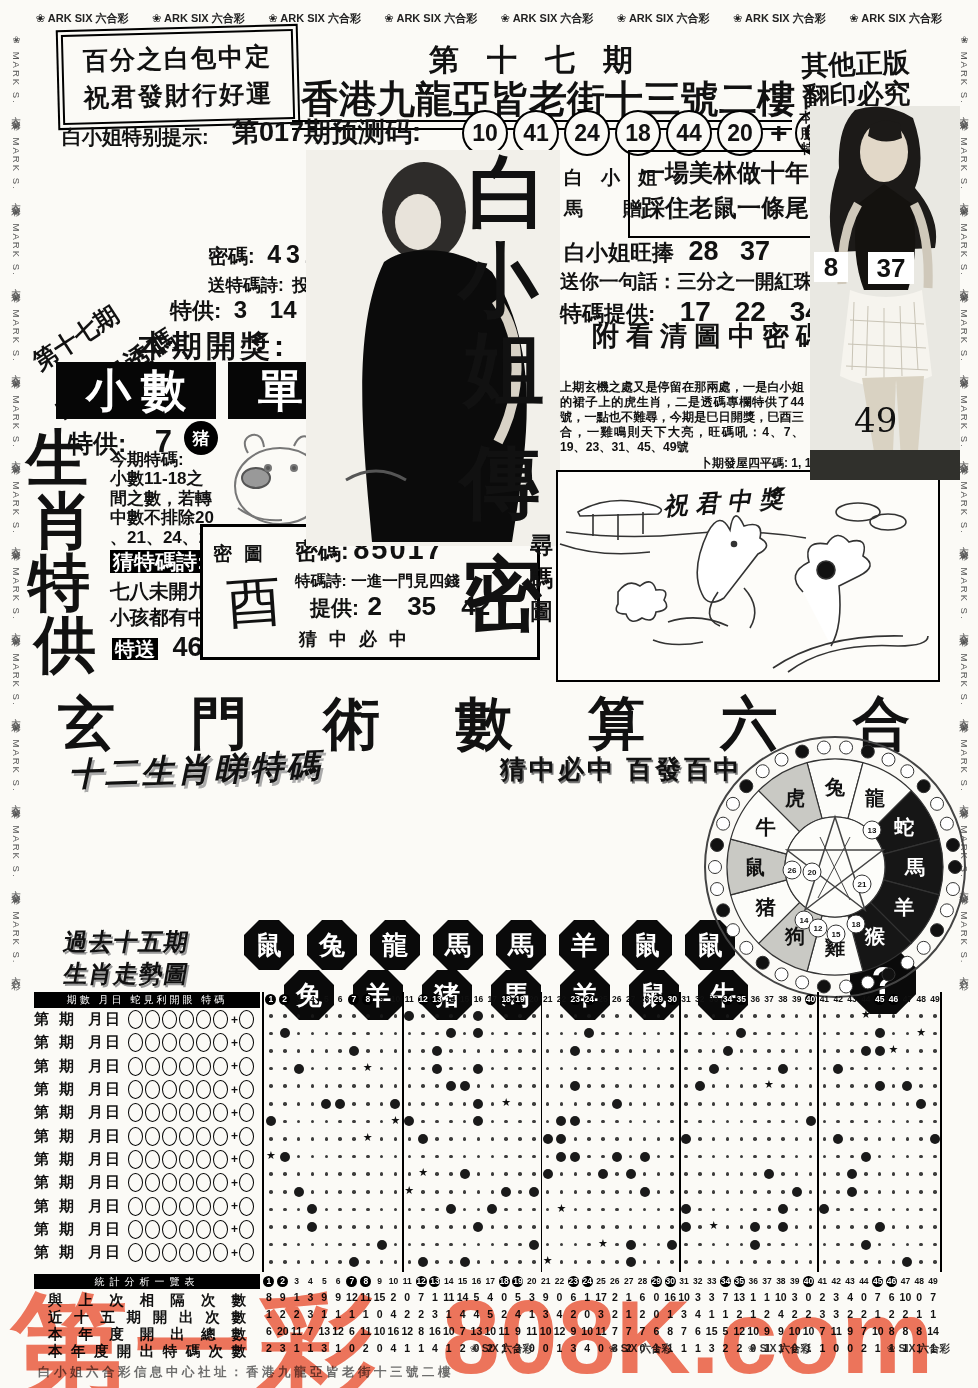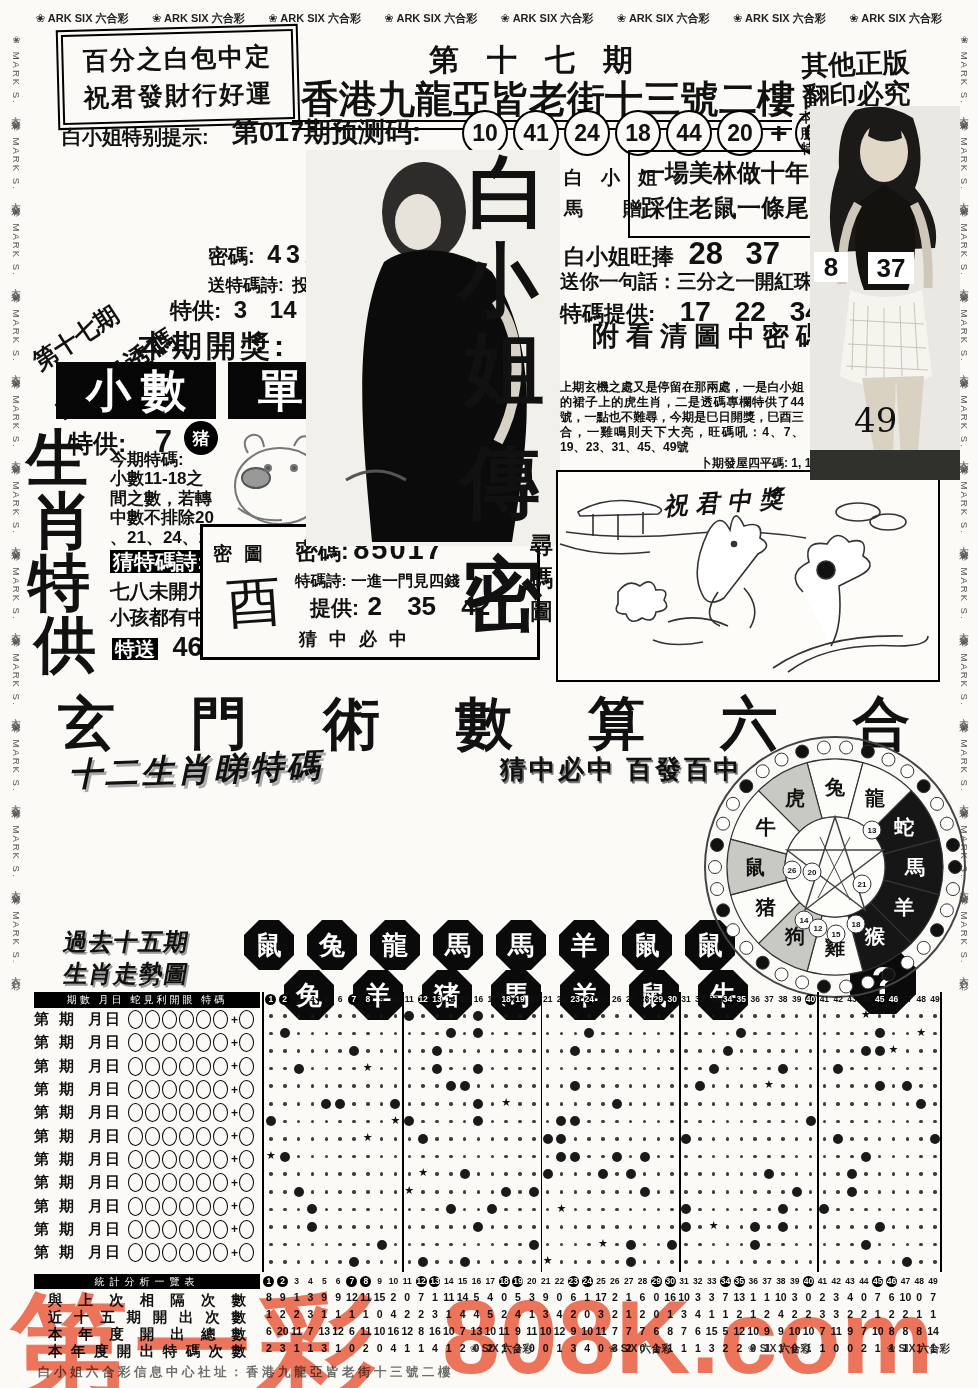--- a/index.html
+++ b/index.html
@@ -216,21 +216,21 @@
     </div>
 
   <div class="abs b" style="left:564px;top:165px;font-size:19px;letter-spacing:18px;">白小姐</div>
   <div class="abs b" style="left:564px;top:196px;font-size:19px;letter-spacing:40px;">馬贈</div>
   <div class="abs coupletbox">
     <div>一場美林做十年</div>
     <div>踩住老鼠一條尾</div>
   </div>
   <div class="abs" style="left:564px;top:236px;">
     <span class="b" style="font-size:22px;">白小姐旺捧</span>
-    <span class="b" style="font-size:31px;word-spacing:14px;margin-left:10px;margin-top:32px;">28 37</span>
+    <span class="b" style="font-size:27px;word-spacing:14px;margin-left:10px;margin-top:32px;">28 37</span>
   </div>
   <div class="abs b" style="left:560px;top:268px;font-size:19.5px;">送你一句話：三分之一開紅珠</div>
   <div class="abs" style="left:560px;top:296px;">
     <span class="b" style="font-size:22px;">特碼提供:</span>
     <span class="b" style="font-size:28px;word-spacing:16px;margin-left:20px;">17 22 34</span>
   </div>
   <div class="abs b" style="left:592px;top:318px;font-size:27px;letter-spacing:7px;">附看清圖中密碼</div>
   <div class="abs rightpara">上期玄機之處又是停留在那兩處，一是白小姐的裙子上的虎生肖，二是透碼專欄特供了44號，一點也不難尋，今期是巳日開獎，巳酉三合，一雞鳴則天下大亮，旺碼吼：4、7、19、23、31、45、49號</div>
 
   <div class="abs b" style="left:700px;top:455px;font-size:12px;white-space:nowrap;">卜期發屋四平碼: 1, 15, 30, 46</div>

